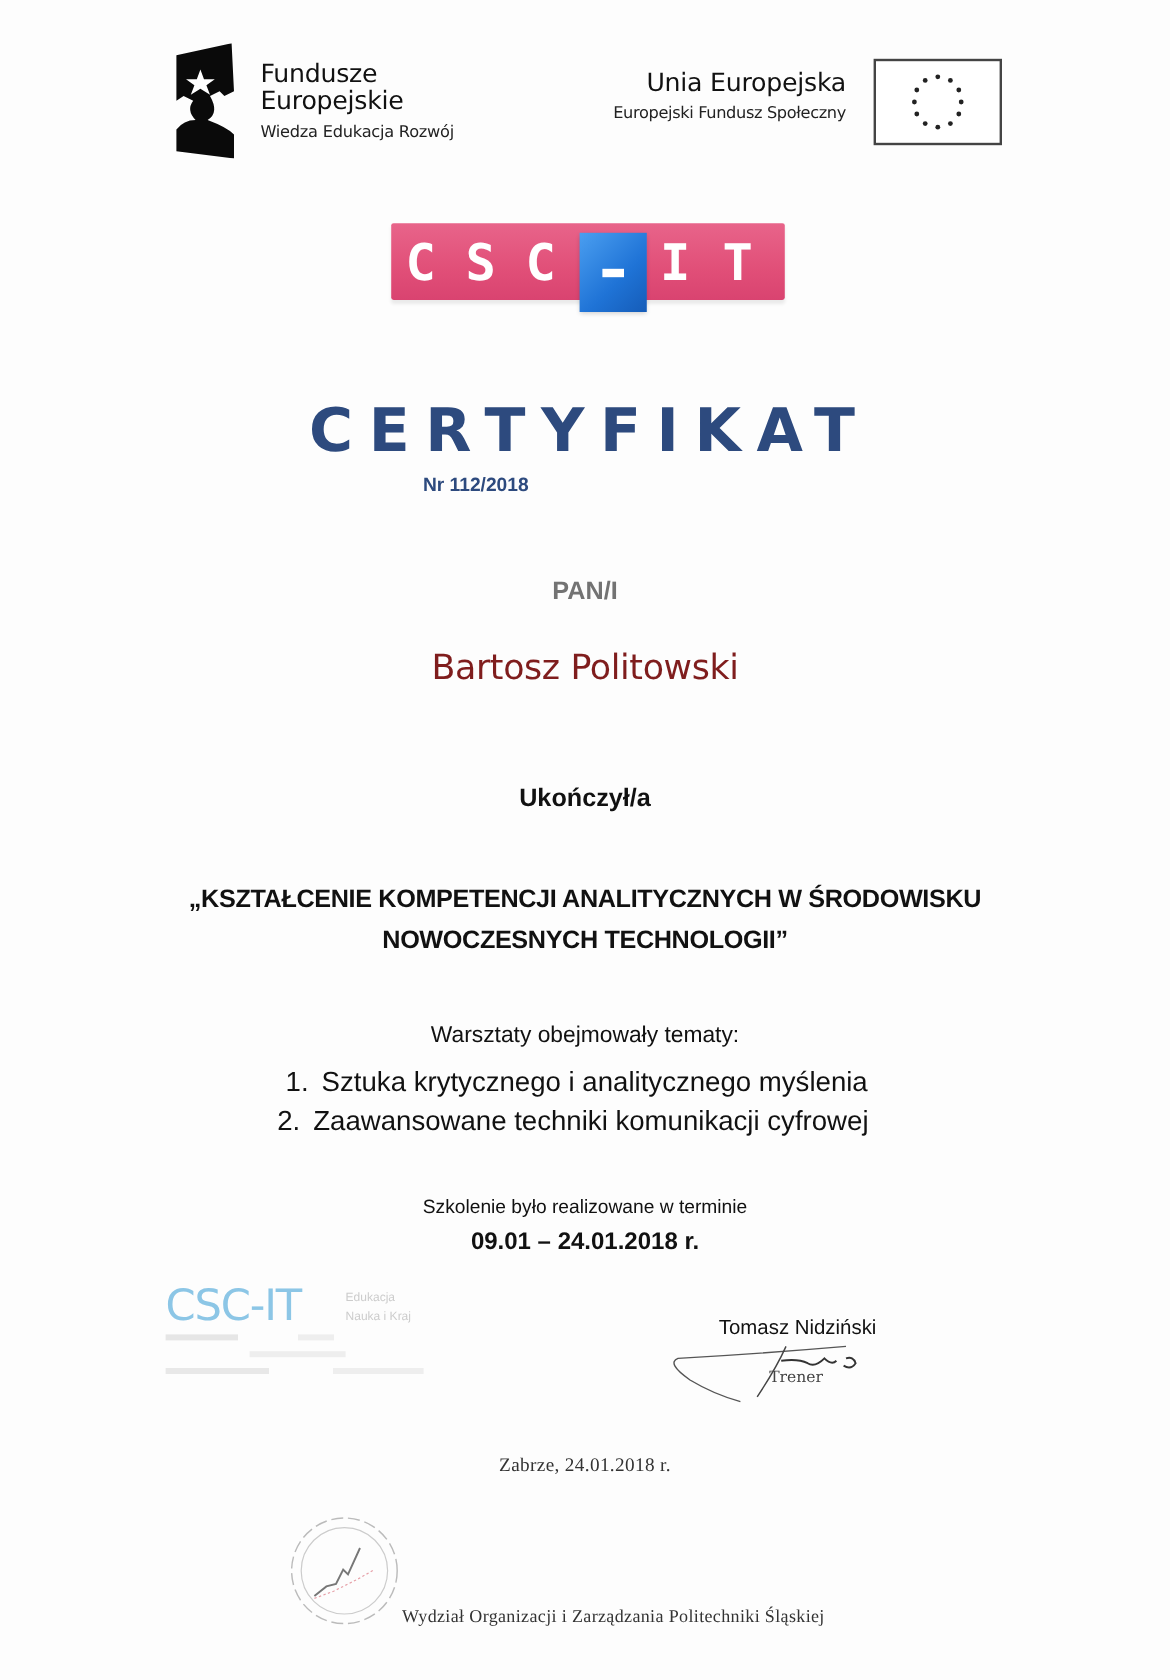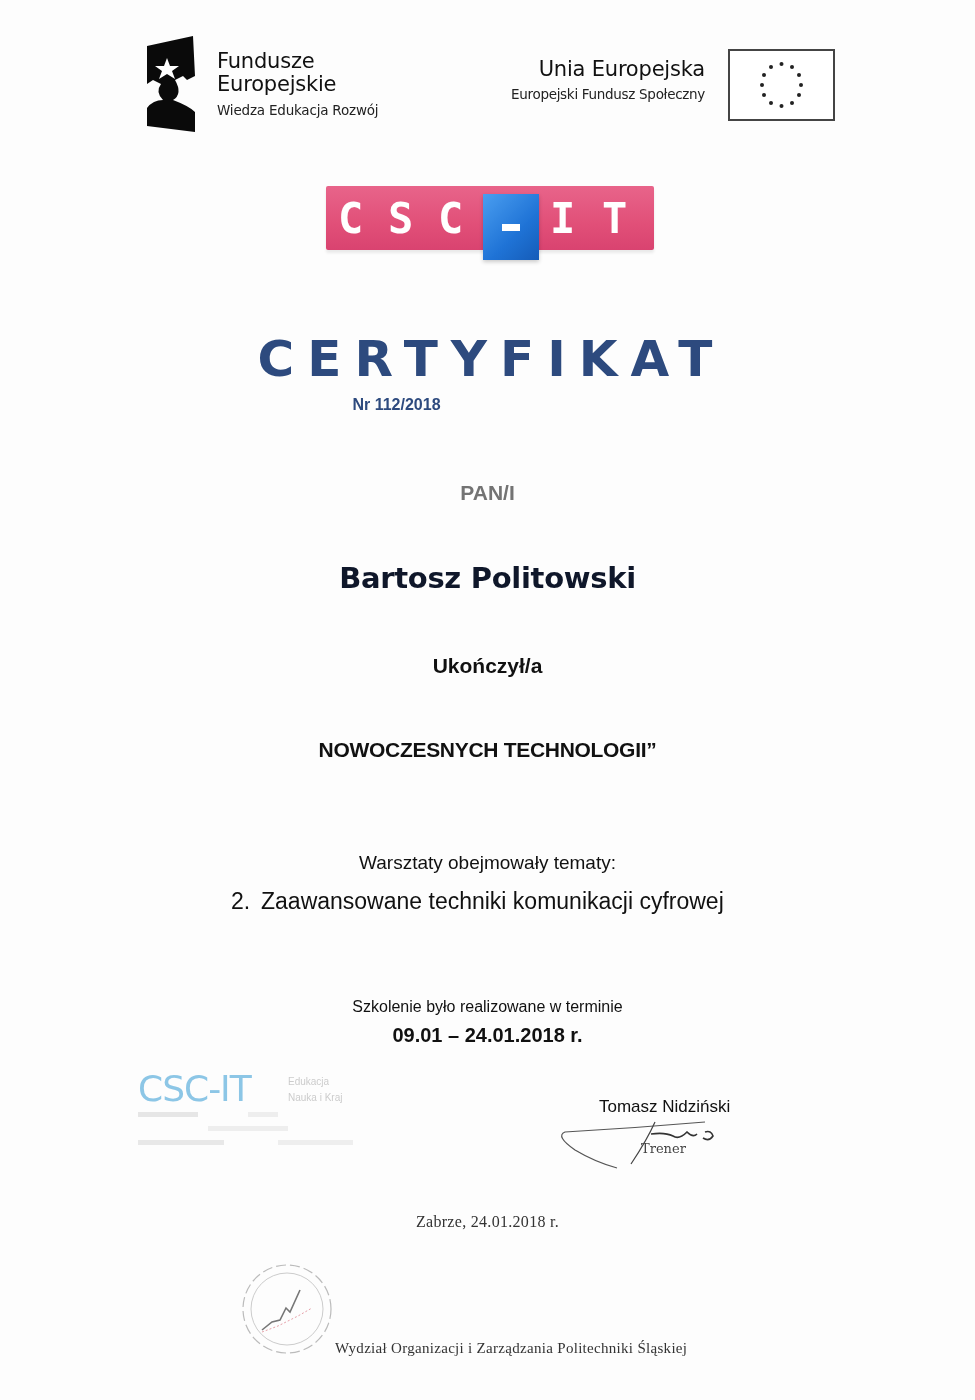--- a/index.html
+++ b/index.html
@@ -29,21 +29,21 @@
       background: linear-gradient(135deg, #4a9ef0 0%, #1f73d6 60%, #155cb8 100%); box-shadow: 0 2px 4px rgba(0,0,0,0.2); }
     .csc-dash { position: absolute; left: 19px; top: 30px; width: 18px; height: 7px; background: #fff; }
 
     
     .cert-title { left: 0; width: 975px; top: 330px; text-align: center;
       font-family: "DejaVu Sans", sans-serif; font-weight: bold; font-size: 50px; letter-spacing: 13px; color: #2d4a7e; padding-left: 8px; }
     .cert-no { left: 0; width: 793px; top: 396px; text-align: center; font-size: 16px; font-weight: bold; color: #2d4a7e; }
 
     .center-line { left: 0; width: 975px; text-align: center; }
     .pan { top: 481px; font-size: 21px; font-weight: bold; color: #737373; }
-    .name { top: 561px; font-family: "DejaVu Sans", sans-serif; font-size: 29px; font-weight: bold; color: #0f172a; letter-spacing: -0.3px; }
+    .name { top: 539px; font-family: "DejaVu Sans", sans-serif; font-size: 29px; font-weight: normal; color: #7f1d1d; letter-spacing: -0.3px; }
     .completed { top: 654px; font-size: 21px; font-weight: bold; color: #111; }
     .course { top: 733px; font-size: 21px; font-weight: bold; color: #111; line-height: 34px; letter-spacing: -0.3px; }
     .workshops-title { top: 852px; font-size: 19px; color: #111; padding-left: 0; }
     .topics { left: 238px; top: 885px; font-size: 23px; line-height: 33px; color: #111; }
     .topics li { list-style: none; }
     .topics .num { display: inline-block; width: 30px; }
 
     .term-label { top: 998px; font-size: 16px; color: #111; }
     .term-dates { top: 1024px; font-size: 20px; font-weight: bold; color: #111; }
 
@@ -112,25 +112,29 @@
 </div>
 
 <div class="abs cert-title">CERTYFIKAT</div>
 <div class="abs cert-no">Nr 112/2018</div>
 
 <div class="abs center-line pan">PAN/I</div>
 <div class="abs center-line name">Bartosz Politowski</div>
 <div class="abs center-line completed">Ukończył/a</div>
 
 <div class="abs center-line course">
+  <div>„KSZTAŁCENIE KOMPETENCJI ANALITYCZNYCH W ŚRODOWISKU</div>
   <div>NOWOCZESNYCH TECHNOLOGII”</div>
 </div>
 
 <div class="abs center-line workshops-title">Warsztaty obejmowały tematy:</div>
 <ul class="abs topics">
+  <li>
+    <span class="num">1.</span><span>Sztuka krytycznego i analitycznego myślenia</span>
+  </li>
   <li style="margin-left:-7px">
     <span class="num">2.</span><span>Zaawansowane techniki komunikacji cyfrowej</span>
   </li>
 </ul>
 
 <div class="abs center-line term-label">Szkolenie było realizowane w terminie</div>
 <div class="abs center-line term-dates">09.01 – 24.01.2018 r.</div>
 
 <div class="abs stamp">
   <div class="stamp-title">CSC-IT</div>

